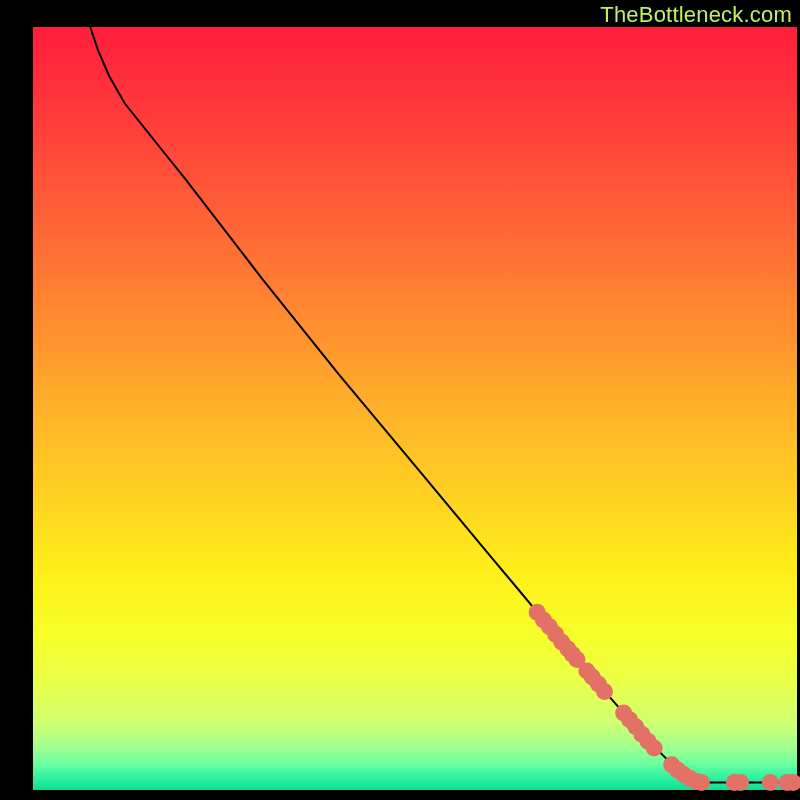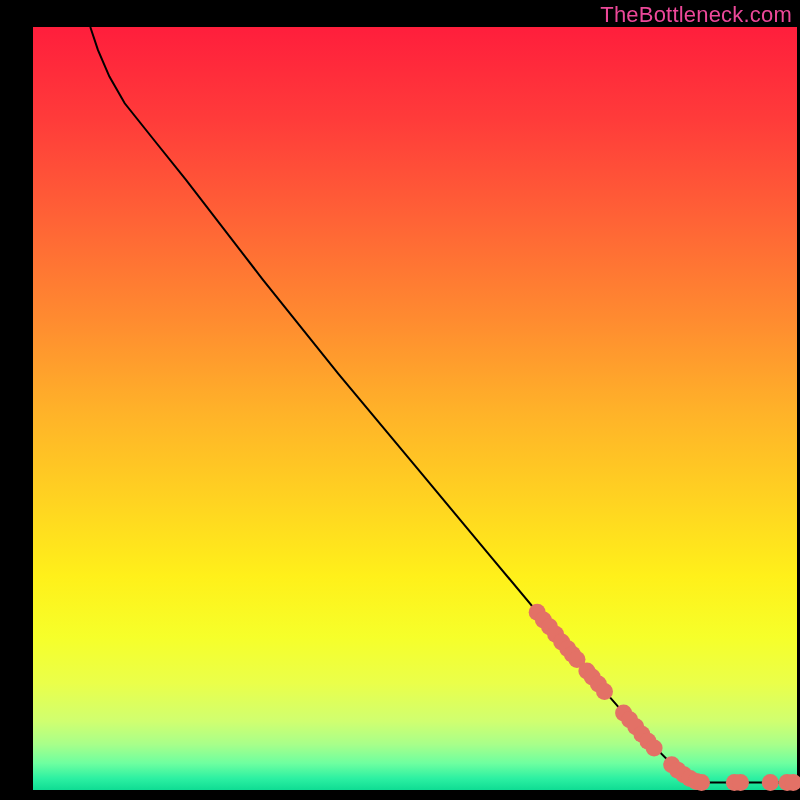--- a/index.html
+++ b/index.html
@@ -14,21 +14,21 @@
   .stage {
     position: relative;
     width: 800px;
     height: 800px;
     background: #000;
   }
   .watermark {
     position: absolute;
     top: 2px;
     right: 8px;
-    color: #ec4899;
+    color: #bef264;
     font-size: 22px;
     font-weight: 500;
     letter-spacing: 0.2px;
     user-select: none;
   }
   svg {
     position: absolute;
     left: 0;
     top: 0;
   }

